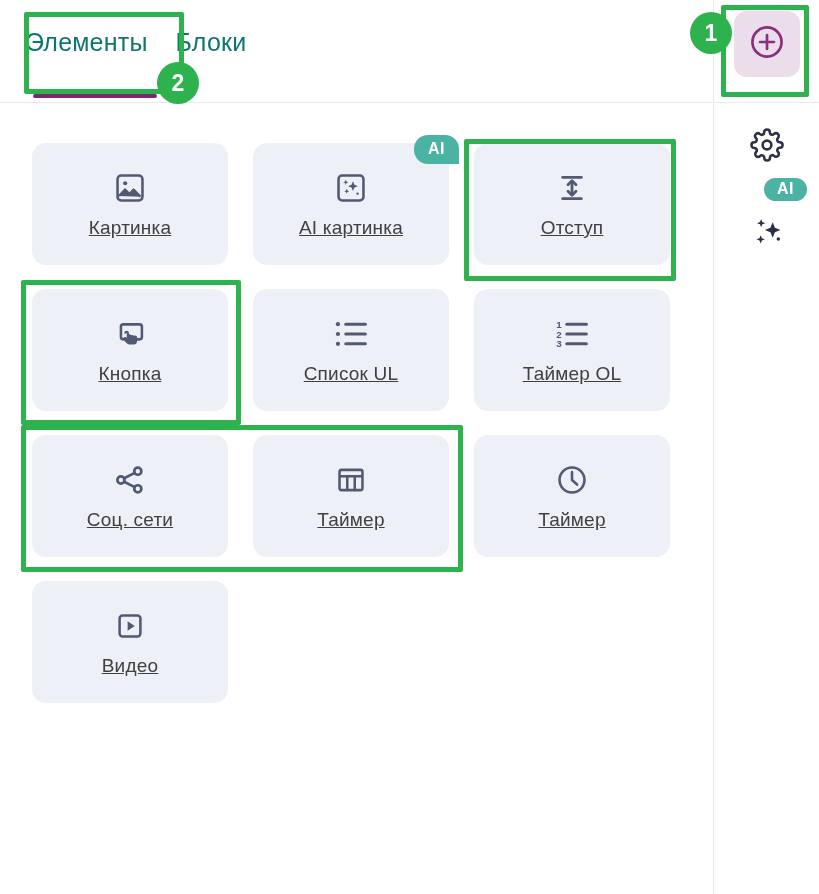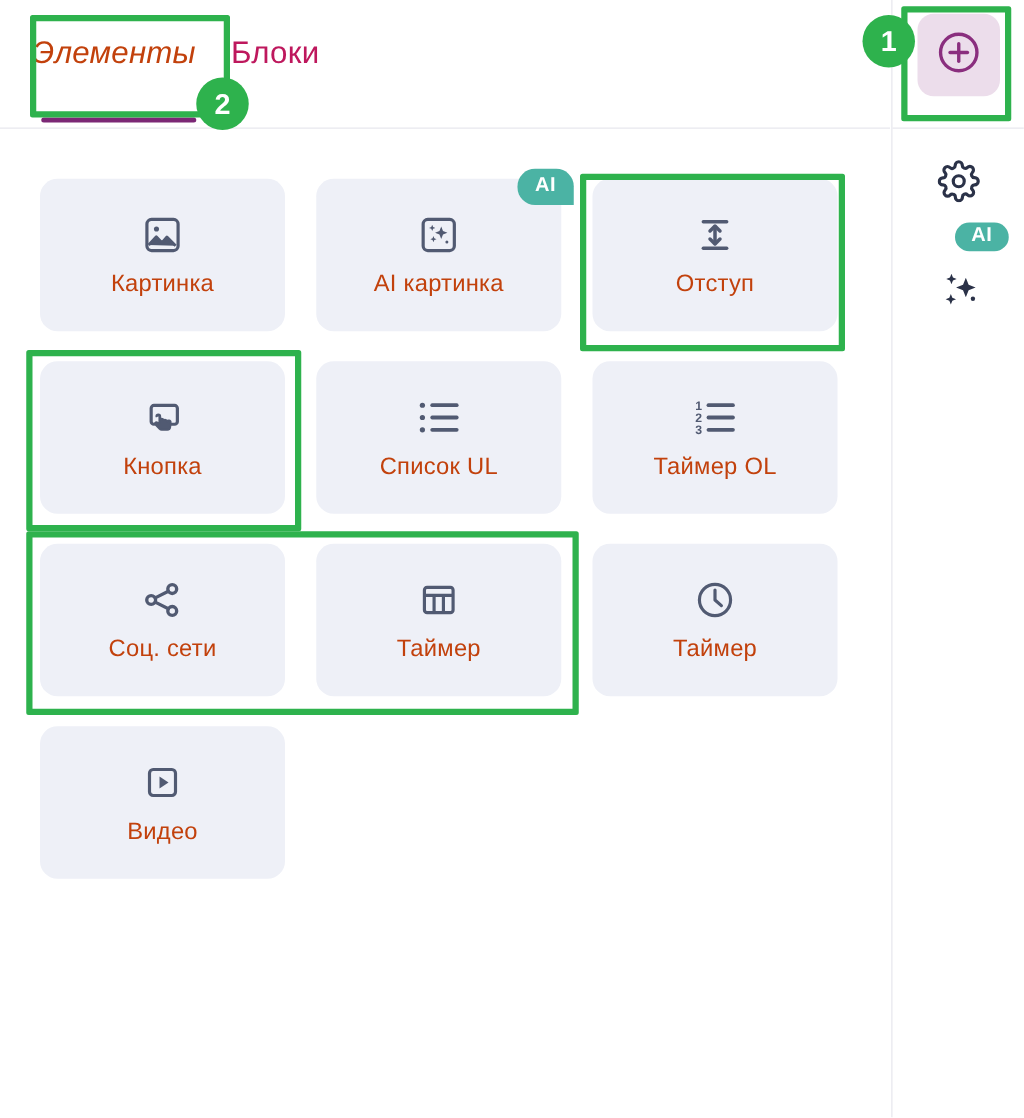--- a/index.html
+++ b/index.html
@@ -15,24 +15,24 @@
   .header {
     position: absolute; left: 0; top: 0; width: 712px; height: 103px;
     border-bottom: 1px solid #e8e8ee;
     background: #fff;
   }
   .tabs {
     position: absolute; left: 26px; top: 28px;
     display: flex; align-items: flex-end; gap: 28px;
   }
   .tab {
-    font-size: 25px; letter-spacing: .2px; color: #be185d;
+    font-size: 25px; letter-spacing: .2px; color: #0f766e;
     padding-bottom: 6px; cursor: pointer; white-space: nowrap;
   }
-  .tab.active { color: #c2410c; font-style: italic; }
+  .tab.active { color: #0f766e; }
   .tab-underline {
     position: absolute; left: 33px; top: 94px; width: 124px; height: 4px;
     background: #7b2775; border-radius: 2px;
   }
 
   
   .sidebar {
     position: absolute; left: 713px; top: 0; width: 106px; height: 894px;
     border-left: 1px solid #e8e8ee; background:#fff;
   }
@@ -71,21 +71,21 @@
   .card {
     position: relative;
     height: 122px;
     background: #eef0f7; border-radius: 14px;
     display: flex; flex-direction: column;
     align-items: center; justify-content: center;
     gap: 11px; cursor: pointer;
     overflow: visible;
   }
   .card .ic { height: 36px; display:flex; align-items:center; justify-content:center; color:#515a72; }
-  .card .lbl { font-size: 19px; color: #c2410c; letter-spacing: .2px; }
+  .card .lbl { font-size: 19px; color: #404040; letter-spacing: .2px; text-decoration: underline; }
   .ai-pill-card {
     position: absolute; right: -10px; top: -8px;
     background: #4bb3a4; color: #fff; font-size: 16px; font-weight: 700;
     padding: 6px 14px 7px; border-radius: 14px 14px 0 14px; line-height: 1;
     letter-spacing: .5px;
   }
 
   
   .hl {
     position: absolute; border: 5px solid #2eb24d; border-radius: 2px;

